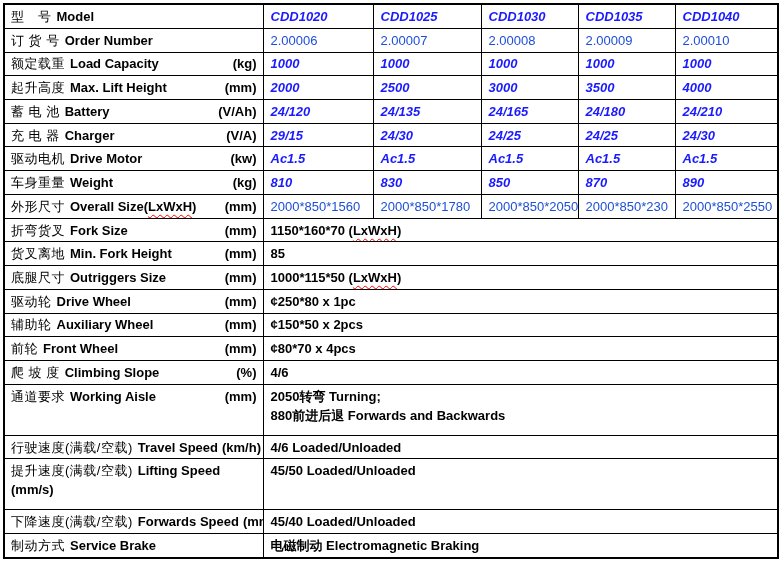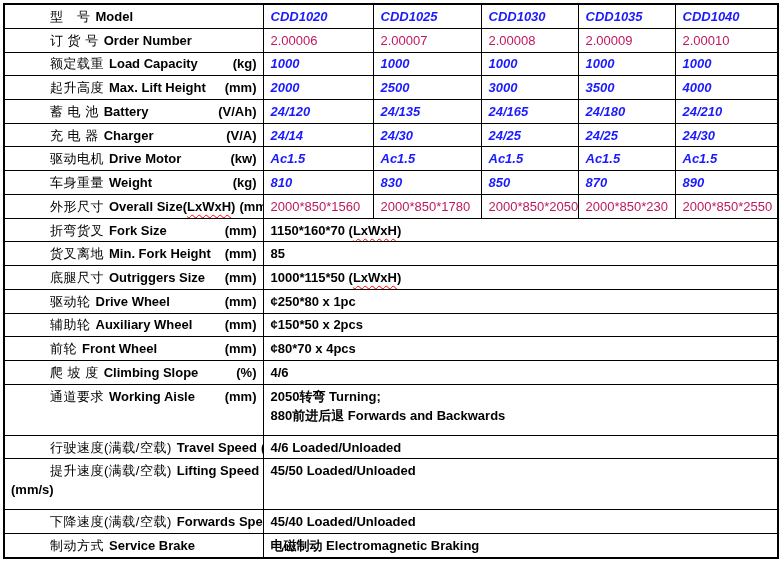--- a/index.html
+++ b/index.html
@@ -30,31 +30,30 @@
   }
   tr.tall td {
     height: 42px;
     vertical-align: top;
     padding-top: 2px;
   }
   .label-cell .lab-flex {
     display: flex;
     justify-content: space-between;
     align-items: center;
-    margin-left: 39px;
   }
   .lab-left { display: inline-flex; align-items: baseline; }
   .zh { letter-spacing: 0.5px; }
   .en { font-weight: 700; margin-left: 5px; }
   .unit { font-weight: 700; margin-left: 4px; }
   .lab-line2 { font-weight: 700; line-height: 20px; }
   .lab-flex, .mline { line-height: 19px; }
   .val { padding-left: 7px; }
   .val.blue { color: var(--blue, #0000ff); }
-  .val.black { color: #be185d; }
+  .val.black { color: #1d4ed8; }
   .val.bold { font-weight: 700; font-style: italic; }
   .val.merged { font-weight: 700; }
   .wavy {
     text-decoration-line: underline;
     text-decoration-style: wavy;
     text-decoration-color: var(--wavy-red, #ff0000);
     text-decoration-thickness: 1px;
     text-underline-offset: 3px;
   }
 </style>
@@ -152,21 +151,21 @@
       <tr>
         <td class="label-cell">
           <div class="lab-flex">
             <span class="lab-left">
               <span class="zh">充 电 器</span>
               <span class="en"><span>Charger</span></span>
             </span>
             <span class="unit">(V/A)</span>
           </div>
         </td>
-        <td class="val blue bold">24/14</td>
+        <td class="val blue bold">29/15</td>
         <td class="val blue bold">24/30</td>
         <td class="val blue bold">24/25</td>
         <td class="val blue bold">24/25</td>
         <td class="val blue bold">24/30</td>
       </tr>
       <tr>
         <td class="label-cell">
           <div class="lab-flex">
             <span class="lab-left">
               <span class="zh">驱动电机</span>

